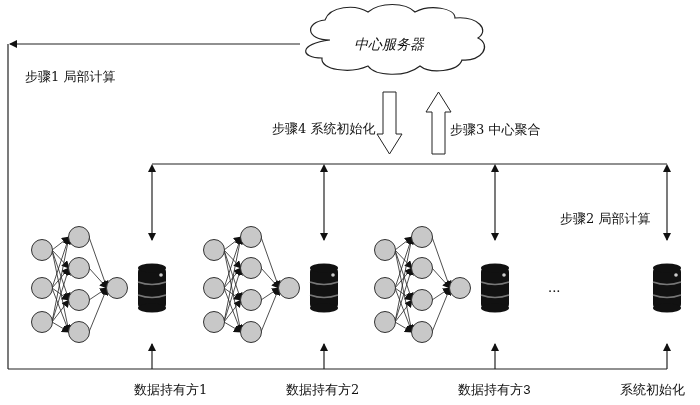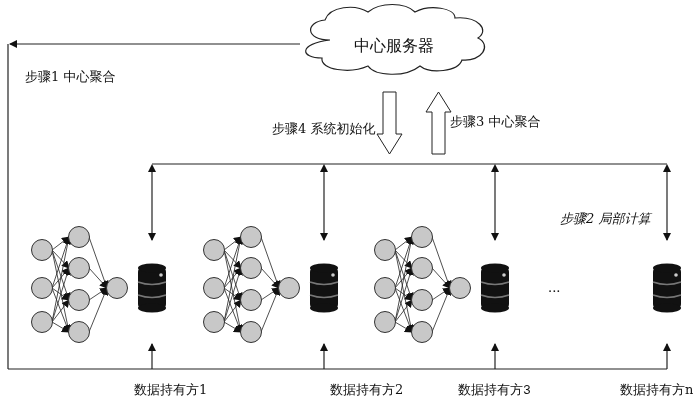--- a/index.html
+++ b/index.html
@@ -1,20 +1,20 @@
 <!DOCTYPE html>
 <html><head>
 <meta charset="utf-8">
 <style>
   html, body { margin: 0; padding: 0; background: #ffffff; }
   body { width: 700px; height: 405px; position: relative; overflow: hidden;
          font-family: "DejaVu Serif", "Liberation Serif", serif; color: #111; }
   svg#diagram { position: absolute; left: 0; top: 0; }
   .lbl { position: absolute; font-size: 13px; white-space: nowrap; color: #111; }
-  .cloud-label { position: absolute; font-size: 16px; white-space: nowrap; }
+  .cloud-label { position: absolute; font-size: 14px; white-space: nowrap; font-style: italic; }
 </style>
 </head>
 <body>
 
 <svg id="diagram" width="700" height="405" viewBox="0 0 700 405">
   <defs>
     <marker id="ah" markerWidth="8" markerHeight="8" refX="7" refY="4" orient="auto" markerUnits="userSpaceOnUse">
       <path d="M0,0 L8,4 L0,8 Z" fill="#111"></path>
     </marker>
   </defs>
@@ -160,24 +160,24 @@
           <ellipse cx="667" cy="308" rx="14" ry="4.5" fill="#111"></ellipse>
           <path d="M653,282 Q667,287 681,282" stroke="#777" fill="none" stroke-width="1.5"></path>
           <path d="M653,295 Q667,300 681,295" stroke="#777" fill="none" stroke-width="1.5"></path>
           <circle cx="676" cy="275" r="1.8" fill="#ccc"></circle>
         </g>
       </g>
     </g>
 </svg>
 
 <div class="cloud-label" style="left:354px; top:36px;">中心服务器</div>
-<div class="lbl" style="left:25px; top:68px;">步骤1  中心聚合</div>
+<div class="lbl" style="left:25px; top:68px;">步骤1  局部计算</div>
 <div class="lbl" style="left:272px; top:120px;">步骤4  系统初始化</div>
-<div class="lbl" style="left:450px; top:113px;">步骤3  中心聚合</div>
-<div class="lbl" style="left:560px; top:210px;font-style:italic;">步骤2  局部计算</div>
+<div class="lbl" style="left:450px; top:121px;">步骤3  中心聚合</div>
+<div class="lbl" style="left:560px; top:210px;">步骤2  局部计算</div>
 <div class="lbl" style="left:548px; top:284px;">···</div>
 
 <div id="holder-labels">
     <div class="lbl" style="left: 134px; top: 381px;">数据持有方1</div>
-    <div class="lbl" style="left: 286px; top: 381px; margin-left: 44px;">数据持有方2</div>
+    <div class="lbl" style="left: 286px; top: 381px;">数据持有方2</div>
     <div class="lbl" style="left: 458px; top: 381px; font-family: Liberation Mono, monospace;">数据持有方3</div>
-    <div class="lbl" style="left: 620px; top: 381px;">数据持有方n</div>
+    <div class="lbl" style="left: 620px; top: 381px;">系统初始化</div>
   </div>
 
 </body></html>

